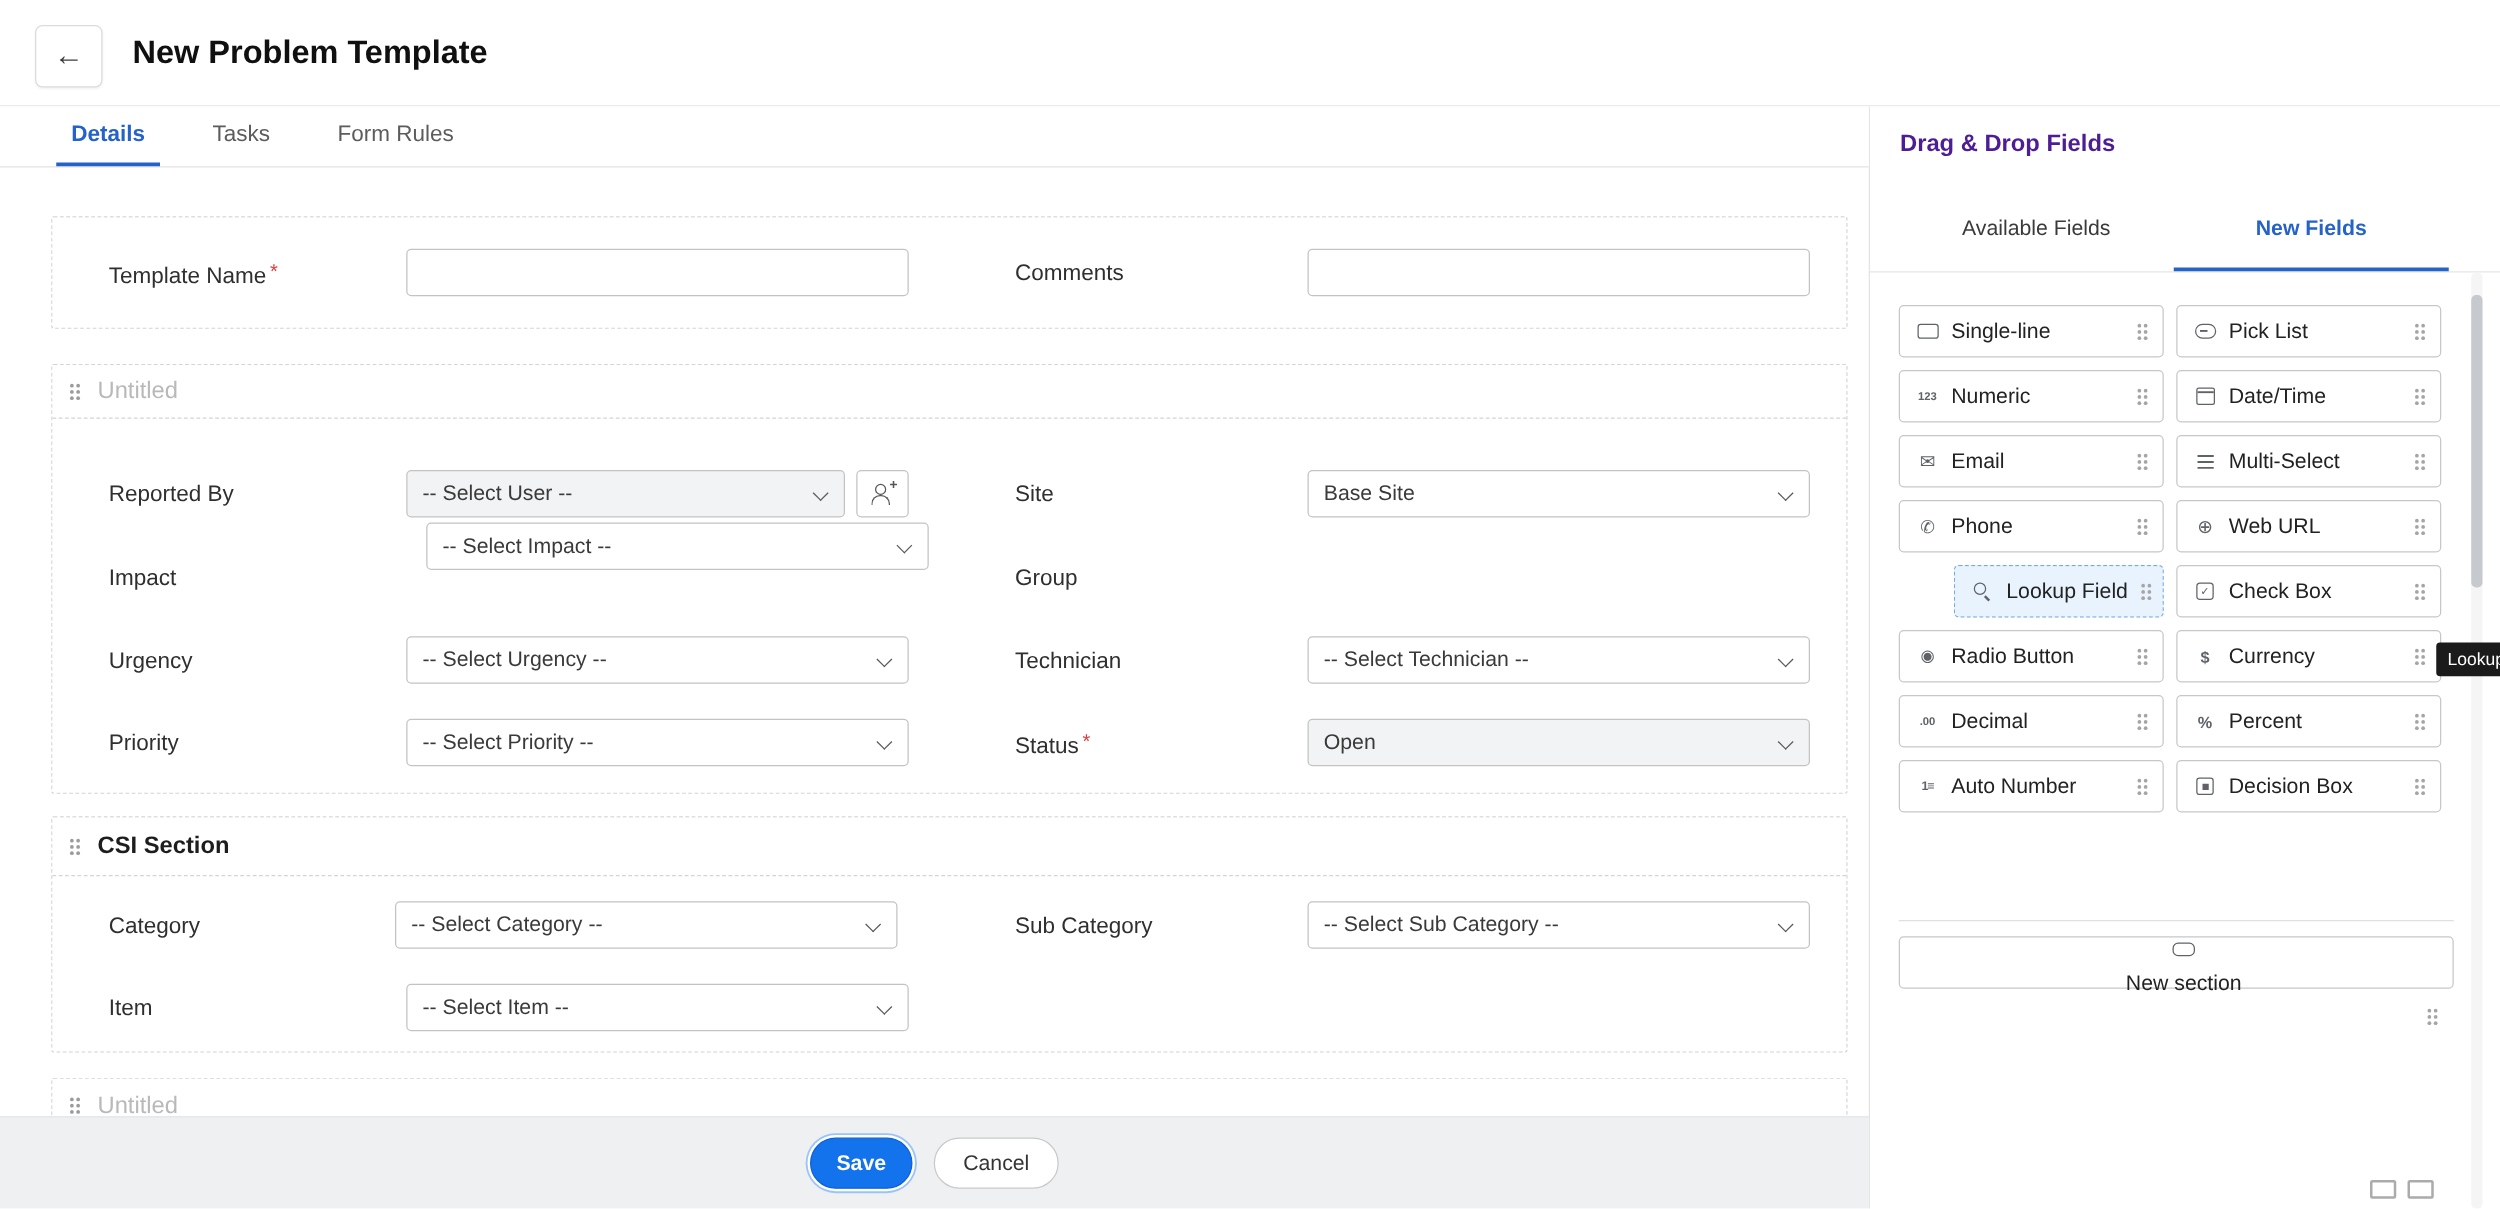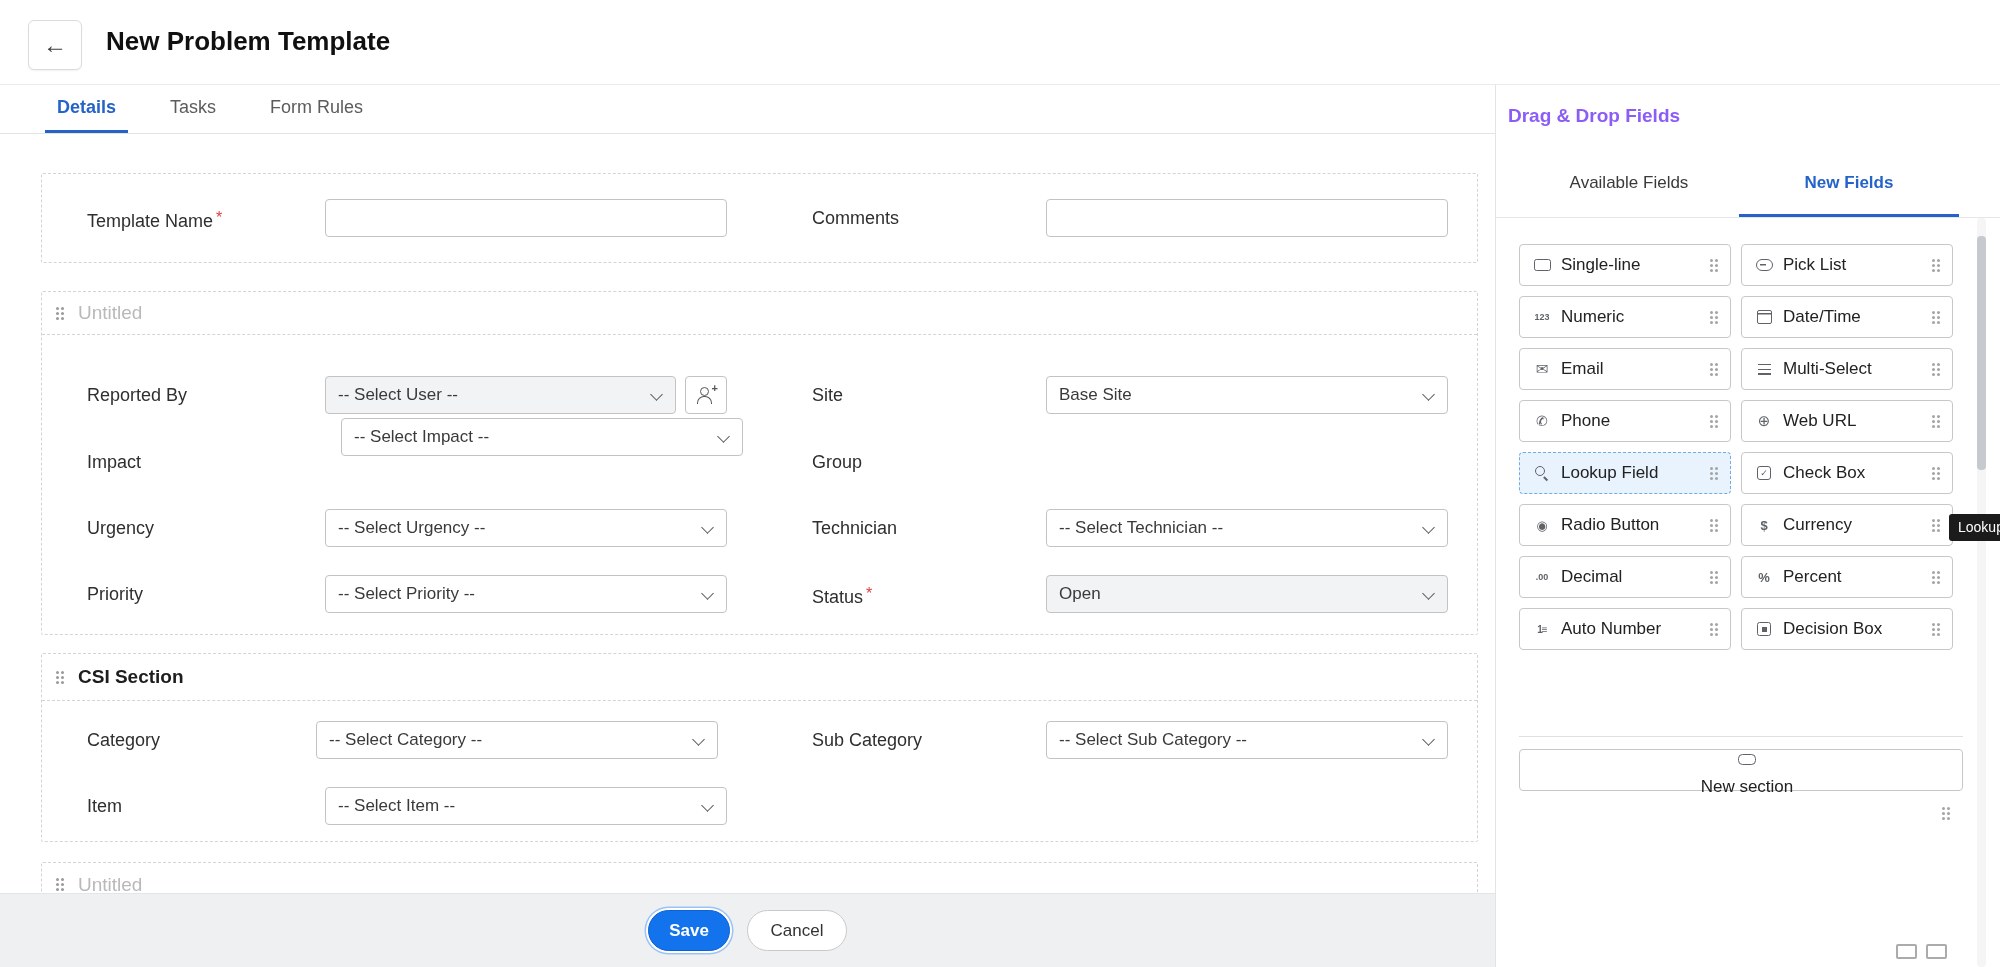--- a/index.html
+++ b/index.html
@@ -50,31 +50,31 @@
   
   .footer { position:absolute; left:0; top:893px; width:1495px; height:74px; background:#eef0f2;
     border-top:1px solid #e3e5e8; z-index:6; display:flex; align-items:center; justify-content:center; gap:17px; }
   .btn { height:41px; border-radius:21px; font-size:17px; cursor:pointer; font-family:inherit; }
   .btn-save { width:82px; background:#1373ec; border:1px solid #0e5fd8; color:#fff; font-weight:700;
     box-shadow:0 0 0 2px #ffffff, 0 0 0 3.5px #9cc3f5; }
   .btn-cancel { width:100px; background:#fff; border:1px solid #c9c9c9; color:#333; }
   
   .panel { position:absolute; left:1495px; top:85px; width:505px; height:882px; background:#fff;
     border-left:1px solid #e4e4e4; }
-  .p-title { position:absolute; left:12px; top:20px; font-size:19px; font-weight:700; color:#8b5cf6; }
+  .p-title { position:absolute; left:24px; top:20px; font-size:19px; font-weight:700; color:#4c1d95; }
   .p-tabs { position:absolute; left:0; top:66px; width:505px; height:67px; border-bottom:1px solid #e6e6e6;
     display:flex; padding-left:23px; }
   .p-tab { width:220px; display:flex; align-items:center; justify-content:center; font-size:17px; color:#3a3a3a;
     border-bottom:3px solid transparent; cursor:pointer; }
   .p-tab.active { color:#2563c9; font-weight:700; border-bottom-color:#2563c9; }
   .chip-grid { position:absolute; left:23px; top:159px; width:434px; display:grid;
     grid-template-columns:212px 212px; gap:10px; }
   .chip { height:42px; background:#fff; border:1px solid #c7c7c7; border-radius:4px;
     display:flex; align-items:center; gap:9px; padding-left:12px; font-size:17px; color:#222; cursor:grab; }
-  .chip.highlight { background:#e9f3fd; border:1px dashed #74abe2; }
+  .chip.highlight { background:#e9f3fd; border:1px dashed #74abe2;margin-left:44px; }
   .chip-label { white-space:nowrap; }
   .chip-dots { margin-left:auto; margin-right:10px; color:#a5a5a5; }
   .p-divider { position:absolute; left:23px; top:651px; width:444px; height:1px; background:#e0e0e0; }
   .new-section-chip { position:absolute; left:23px; top:664px; width:444px;flex-direction:column; }
   .scroll-track { position:absolute; left:481px; top:133px; width:9px; height:749px; background:#f5f5f5; border-radius:4px; }
   .scroll-thumb { position:absolute; left:481px; top:151px; width:9px; height:234px; background:#c6c9cd; border-radius:4px; cursor:pointer; }
   
   .ic { width:20px; height:18px; flex:0 0 auto; display:flex; align-items:center; justify-content:center;
     color:#5f6368; font-size:14px; position:relative; }
   .single-line-icon::before { content:""; width:15px; height:10px; border:1.5px solid #5f6368; border-radius:2.5px; }

